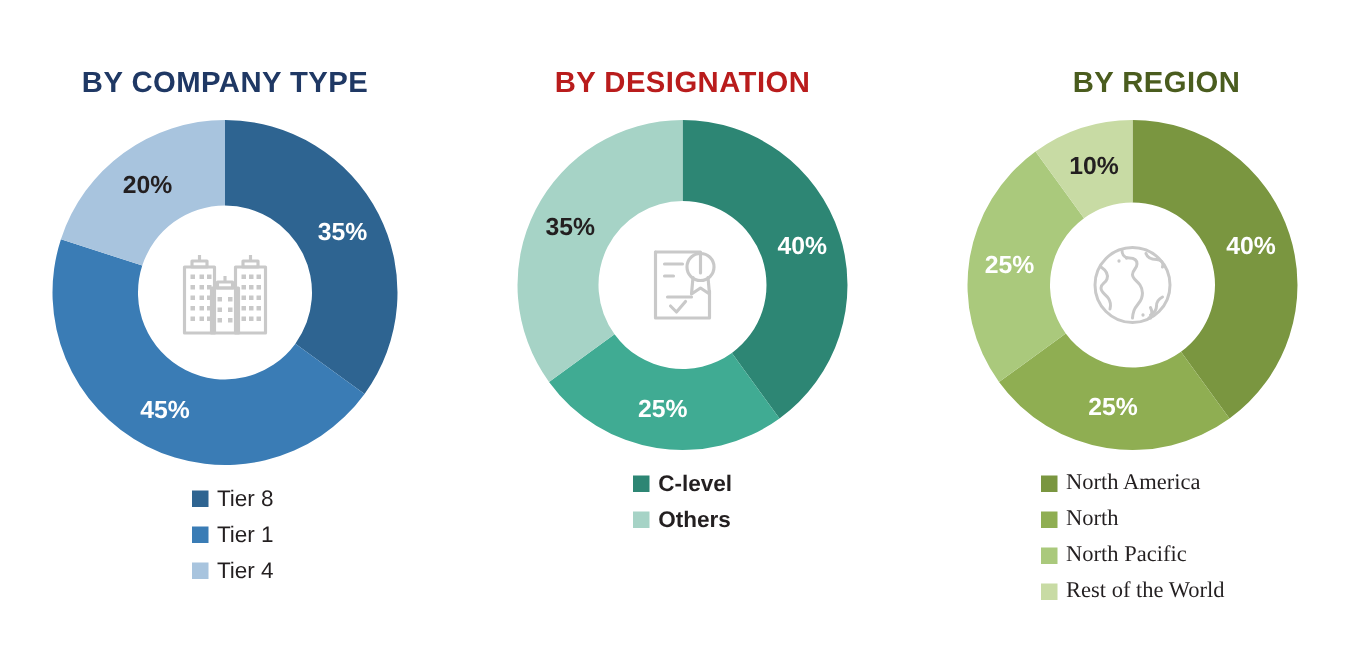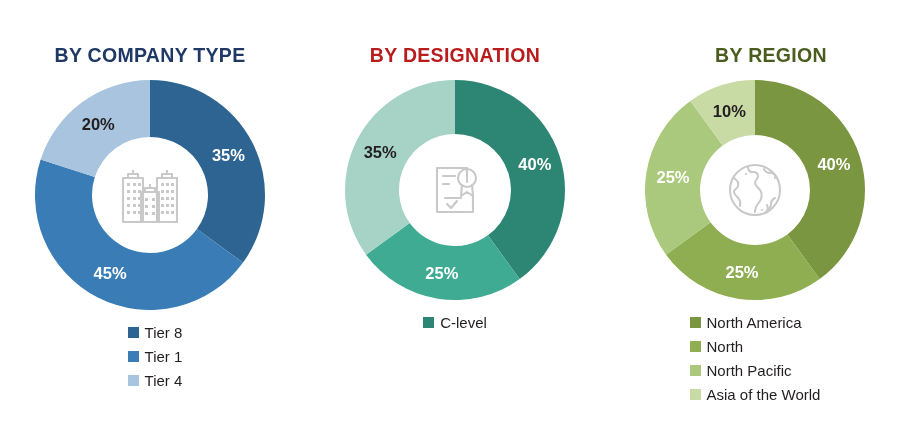--- a/index.html
+++ b/index.html
@@ -64,22 +64,22 @@
     pointer-events: none;
   }
 
   .legend {
     margin-top: 14px;
     display: flex;
     flex-direction: column;
     gap: 9px;
   }
   .legend-1 { margin-left: 10px; }
-  .legend-2 { margin-left: 0px; }
-  .legend-3 { margin-left: 0px; }
+  .legend-2 { margin-left: 0px; font-weight: bold; }
+  .legend-3 { margin-left: 0px; font-family: Liberation Serif, serif; }
 
   .legend-item {
     display: flex;
     align-items: center;
     gap: 6px;
   }
   .swatch {
     width: 11px;
     height: 11px;
     flex: 0 0 11px;
@@ -209,20 +209,24 @@
             <path d="M45 33l-1 11 6-4 6 4-1-11"></path>
           </g>
         </svg>
       </div>
     </div>
     <div class="legend legend-2" id="legend-1">
         <div class="legend-item">
           <span class="swatch" style="background: rgb(45, 134, 116);"></span>
           <span class="legend-label">C-level</span>
         </div>
+        <div class="legend-item">
+          <span class="swatch" style="background: rgb(166, 211, 198);"></span>
+          <span class="legend-label">Others</span>
+        </div>
       </div>
   </div>
 
   <div class="panel panel-3">
     <div class="chart-title title-3">BY REGION</div>
     <div class="donut-wrap">
       <svg width="222" height="222" viewBox="0 0 222 222">
         <g id="slices-2">
             <path d="M 111 1 A 110 110 0 0 1 175.65637775217203 199.99186938124421 L 143.32818887608602 155.4959346906221 A 55 55 0 0 0 111 56 Z" fill="#7a9640"></path>
             <path d="M 175.65637775217203 199.99186938124421 A 110 110 0 0 1 22.008130618755786 175.65637775217206 L 66.50406530937789 143.32818887608602 A 55 55 0 0 0 143.32818887608602 155.4959346906221 Z" fill="#8fae52"></path>
@@ -263,18 +267,18 @@
         <div class="legend-item">
           <span class="swatch" style="background: rgb(143, 174, 82);"></span>
           <span class="legend-label">North</span>
         </div>
         <div class="legend-item">
           <span class="swatch" style="background: rgb(170, 201, 124);"></span>
           <span class="legend-label">North Pacific</span>
         </div>
         <div class="legend-item">
           <span class="swatch" style="background: rgb(200, 219, 164);"></span>
-          <span class="legend-label">Asia of the World</span>
+          <span class="legend-label">Rest of the World</span>
         </div>
       </div>
   </div>
 
 </div>
 
 </body></html>

